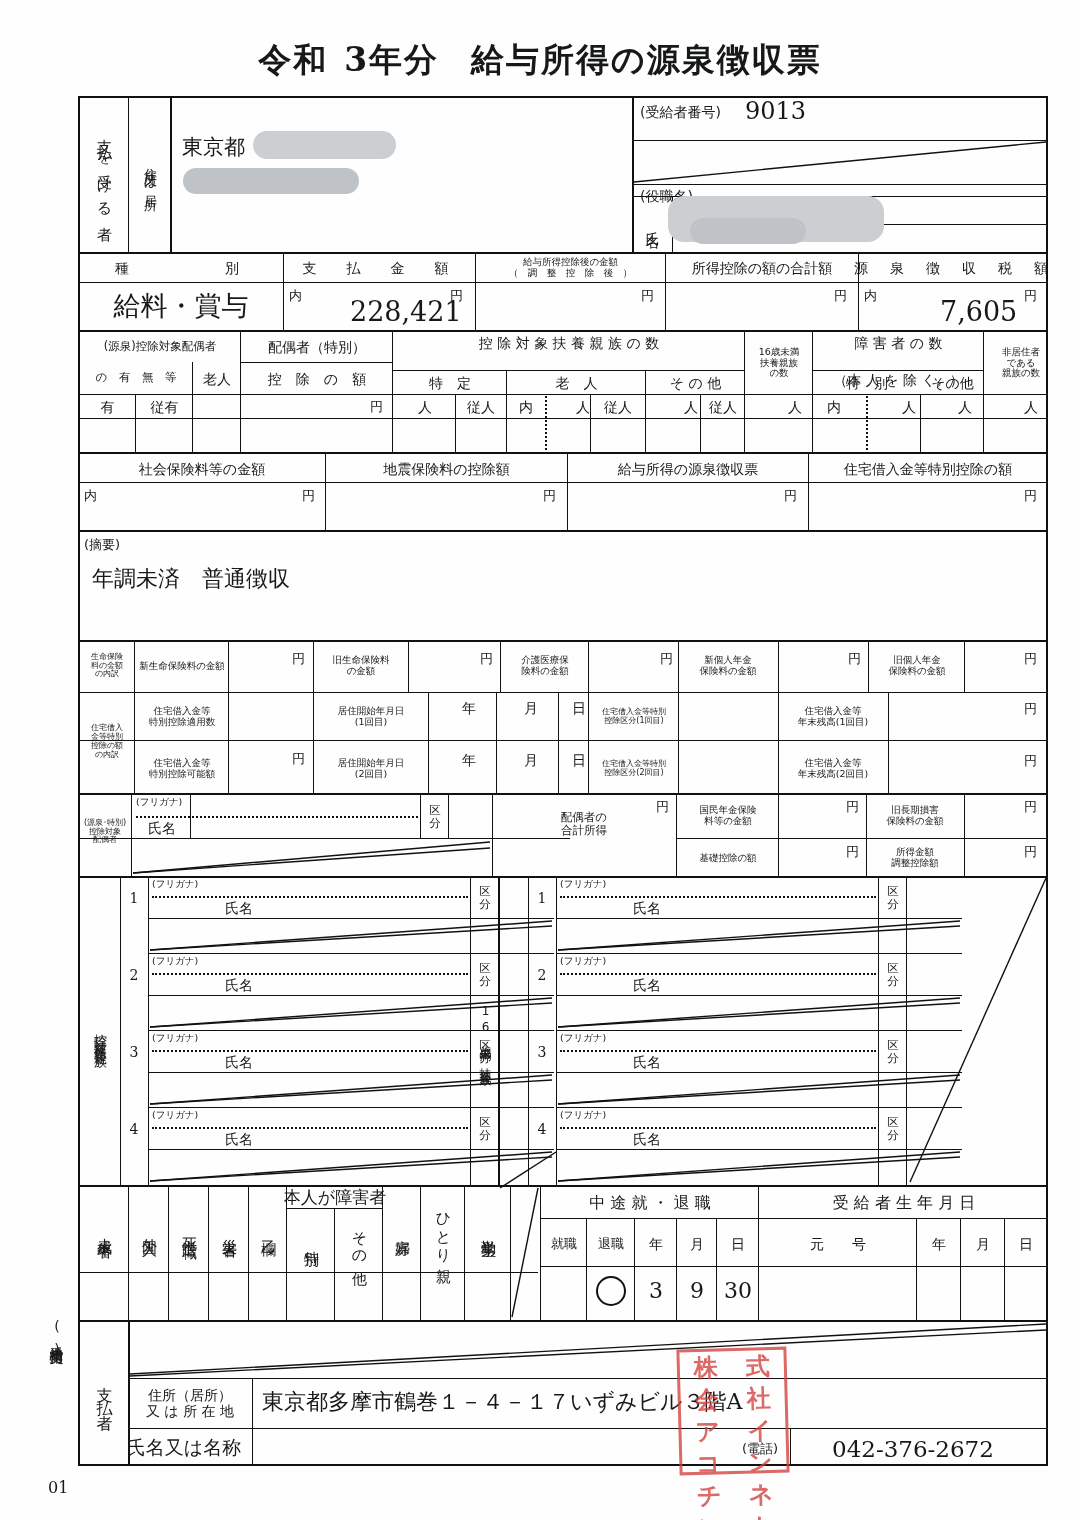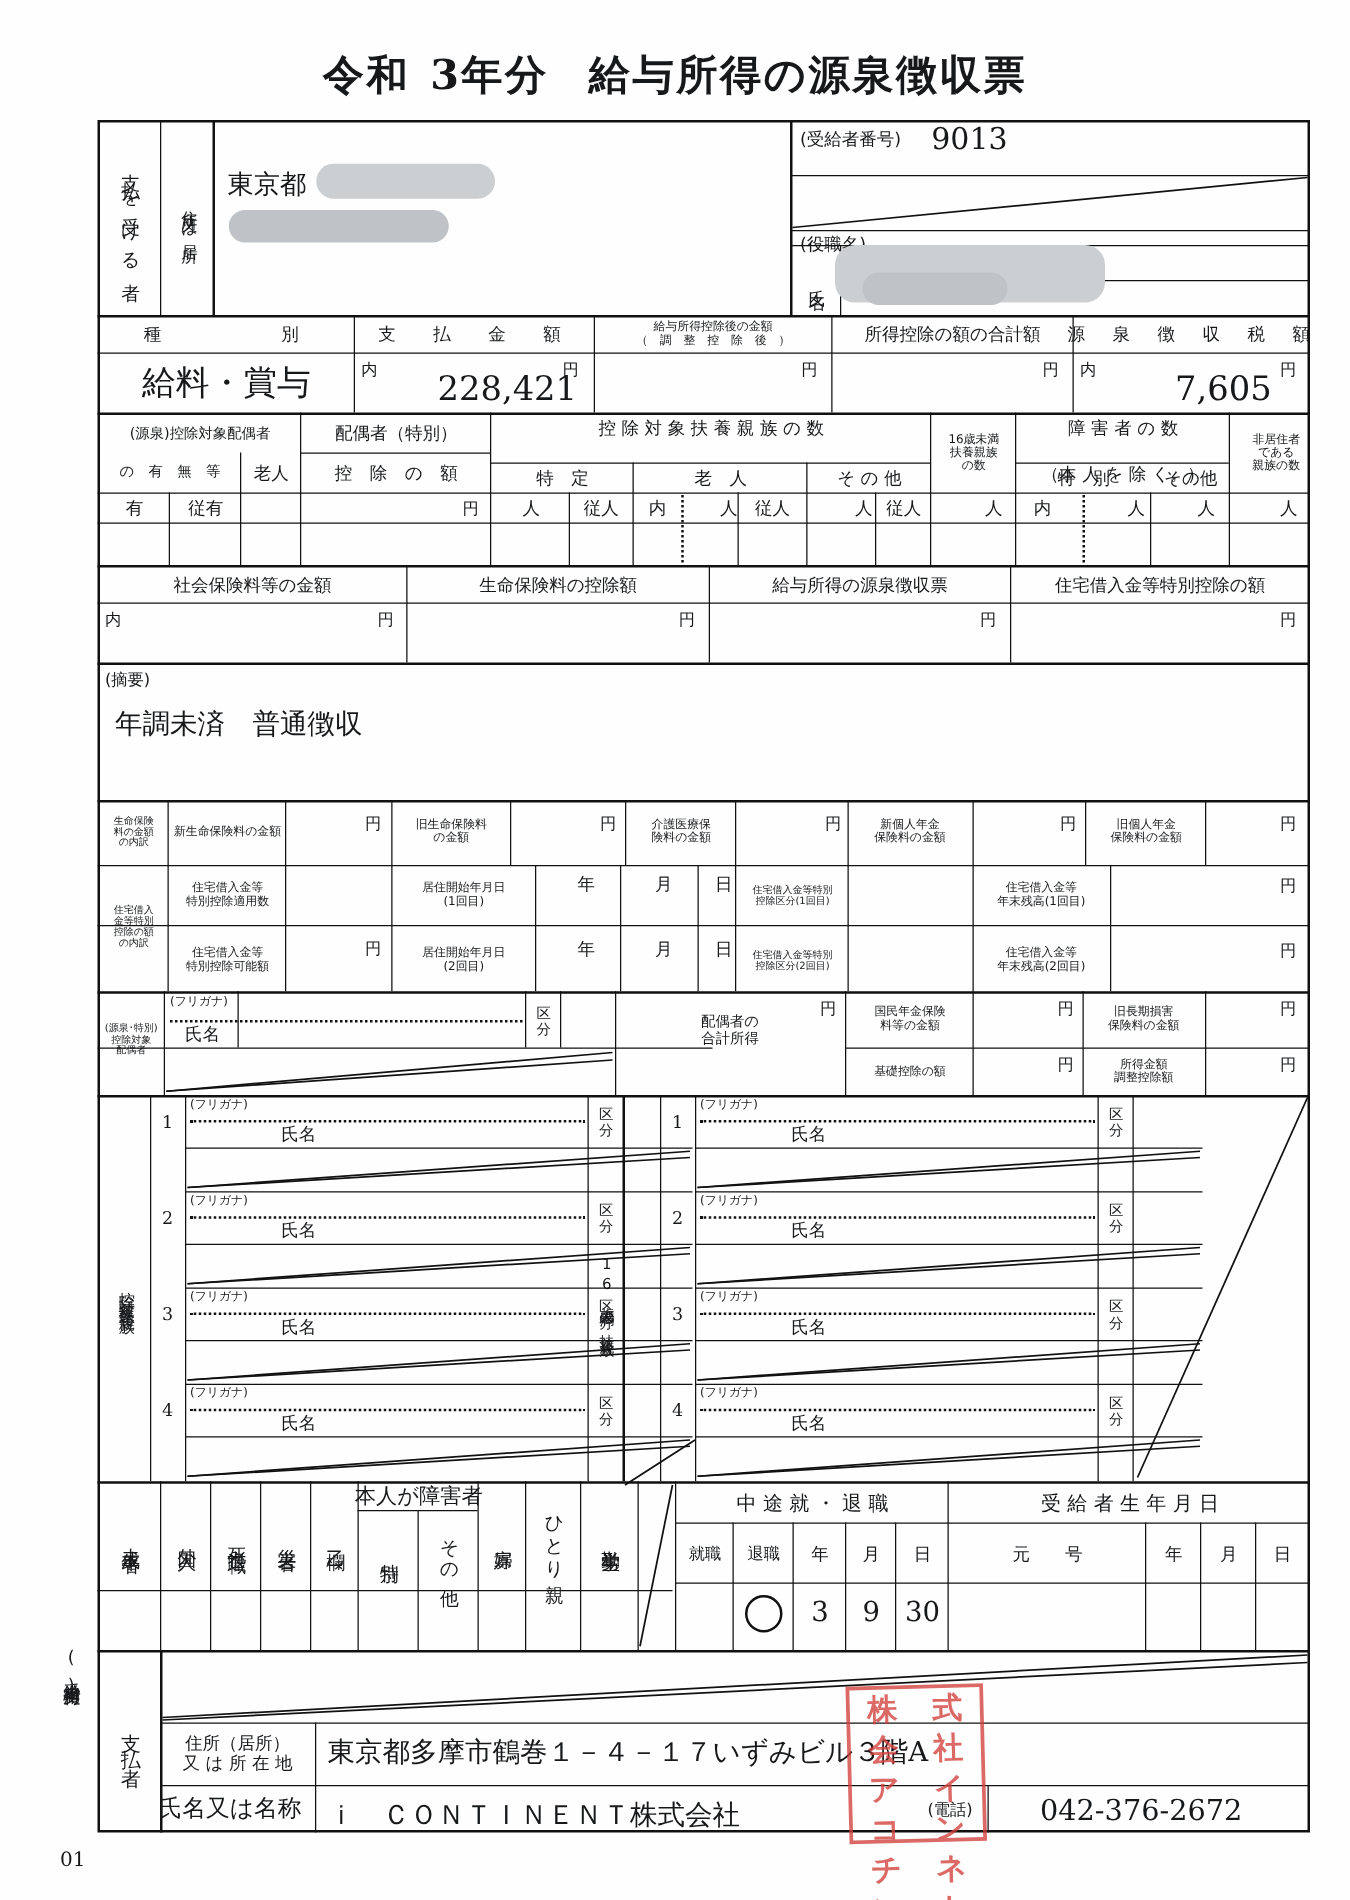--- a/index.html
+++ b/index.html
@@ -258,21 +258,21 @@
   <div class="hl2" style="left:78px; top:530px; width:970px;"></div>
   <div class="vl" style="left:325px; top:452px; height:78px;"></div>
   <div class="vl" style="left:567px; top:452px; height:78px;"></div>
   <div class="vl" style="left:808px; top:452px; height:78px;"></div>
 
   <div class="cell lbl" style="left:80px; top:456px; width:244px; height:26px;">社会保険料等の金額</div>
   <div class="uchi" style="left:84px; top:487px;">内</div>
   <div class="yen" style="left:302px; top:487px;">円</div>
   <div class="txt val" style="left:180px; top:496px;"></div>
 
-  <div class="cell lbl" style="left:327px; top:456px; width:239px; height:26px;">生命保険料の控除額</div>
+  <div class="cell lbl" style="left:327px; top:456px; width:239px; height:26px;">地震保険料の控除額</div>
   <div class="yen" style="left:543px; top:487px;">円</div>
   <div class="txt val" style="left:420px; top:496px;"></div>
 
   <div class="cell lbl" style="left:569px; top:456px; width:238px; height:26px;">給与所得の源泉徴収票</div>
   <div class="yen" style="left:784px; top:487px;">円</div>
   <div class="txt val" style="left:662px; top:496px;"></div>
 
   <div class="cell lbl" style="left:810px; top:456px; width:236px; height:26px;">住宅借入金等特別控除の額</div>
   <div class="yen" style="left:1024px; top:487px;">円</div>
   <div class="txt val" style="left:902px; top:496px;"></div>
@@ -727,21 +727,20 @@
     <line x1="2" y1="56" x2="918" y2="10"></line>
   </svg>
 
   <div class="cell lbl-s" style="left:130px; top:1384px; width:120px; height:38px; flex-direction:column; font-size:14px;">
     <span>住所（居所）</span>
     <span>又 は 所 在 地</span>
   </div>
   <div class="txt t-addr" style="left:262px; top:1387px; font-size:22px;">東京都多摩市鶴巻１－４－１７いずみビル３階A</div>
 
   <div class="cell lbl" style="left:124px; top:1434px; width:120px; height:28px; font-size:19px;">氏名又は名称</div>
-  <div class="txt t-addr" style="left:262px; top:1437px; font-size:22px;">ｉ　ＣＯＮＴＩＮＥＮＴ株式会社</div>
 
   <div class="txt lbl-s" style="left:742px; top:1442px; font-size:13px;">(電話)</div>
   <div class="txt val" style="left:832px; top:1436px; font-size:23px;">042-376-2672</div>
 
   <div class="seal" id="company-seal" style="left: 678px; top: 1348px; border-color: rgb(210, 64, 60); color: rgb(210, 64, 60);">
       <span>株</span>
       <span>式</span>
       <span>会</span>
       <span>社</span>
       <span>ア</span>

